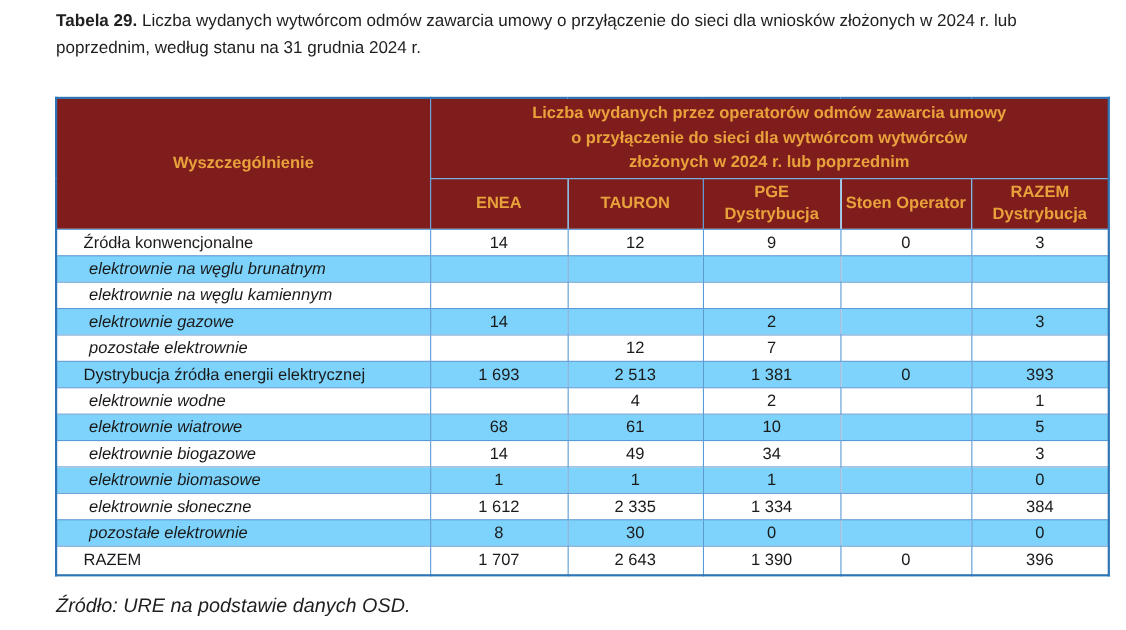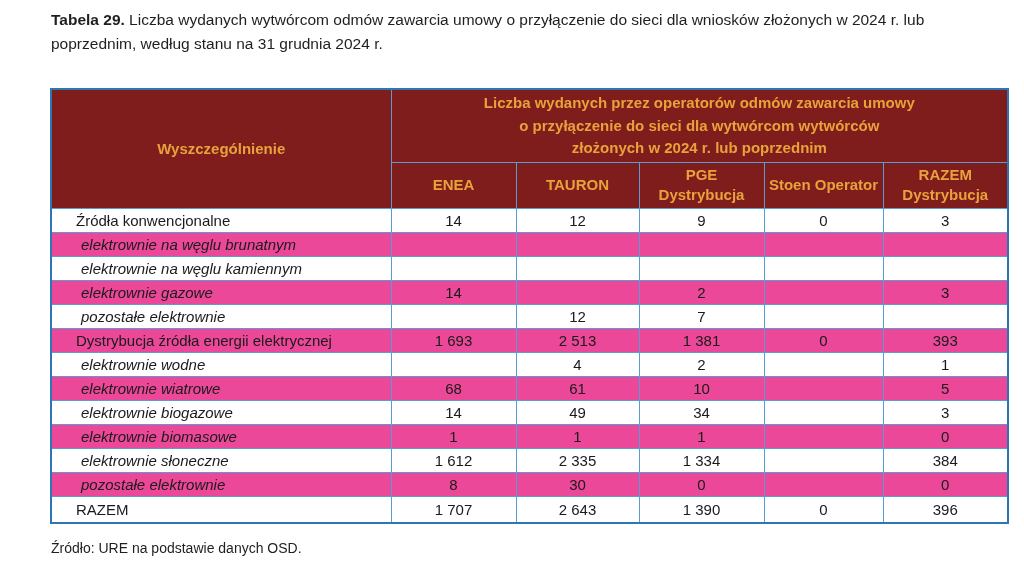--- a/index.html
+++ b/index.html
@@ -38,30 +38,30 @@
     text-align: center;
     vertical-align: middle;
     padding: 2px 6px;
   }
   th.left-head { font-size: 15px; }
   th.group-head { height: 71px; line-height: 1.5; font-size: 15px; }
   th.group-head .gh-line { display: block; }
   tr.op-row th { height: 46px; line-height: 1.35; font-size: 15px; padding: 2px 4px; }
 
   tbody td { height: 24px; padding: 1px 5px; background: #ffffff; vertical-align: middle; }
-  tbody tr.alt td { background: #ec4899; }
+  tbody tr.alt td { background: #7dd3fc; }
   td.lbl { text-align: left; padding-left: 24px; white-space: nowrap; }
   tr.r-sub td.lbl { padding-left: 29px; font-style: italic; }
   td.val { text-align: center; }
   tr.r-total td { font-weight: normal; height: 27px; }
 
   
   .source {
     position: absolute; left: 51px; top: 540px; margin: 0;
-    font-size: 14px; color: #1f1f1f;
+    font-style: italic; font-size: 18px; color: #1f1f1f;
   }
 </style>
 </head>
 <body>
 
 <div class="page">
 
   <p class="caption"><b>Tabela 29.</b><span> Liczba wydanych wytwórcom odmów zawarcia umowy o przyłączenie do sieci dla wniosków złożonych w 2024 r. lub poprzednim, według stanu na 31 grudnia 2024 r.</span></p>
 
   <table class="refusals">

